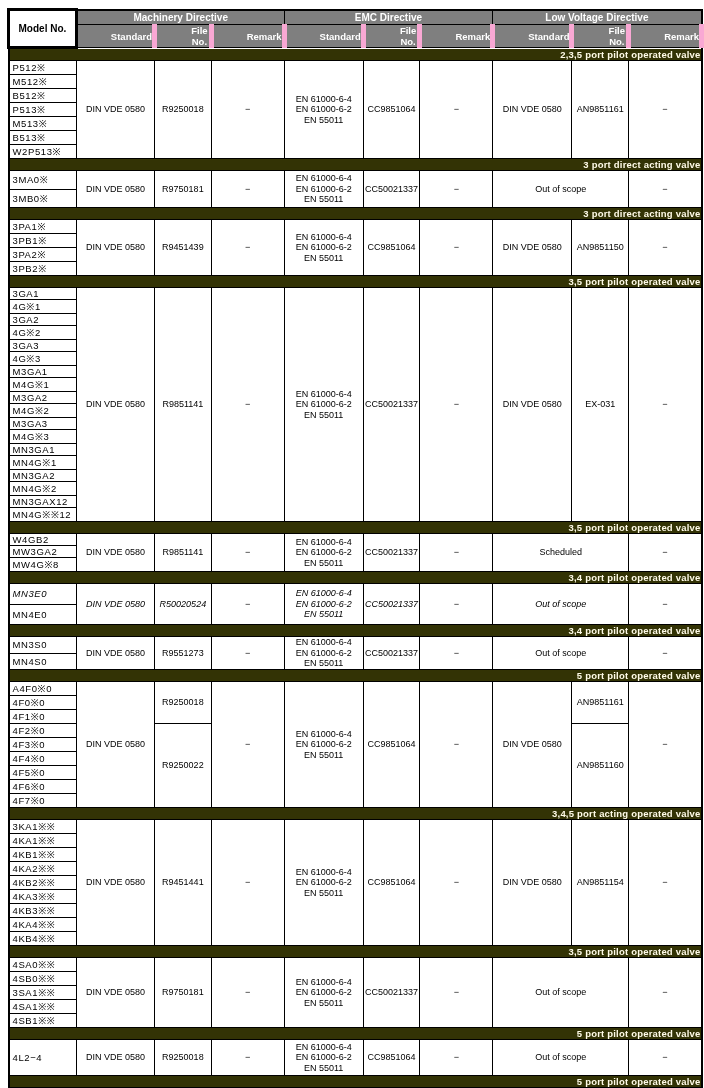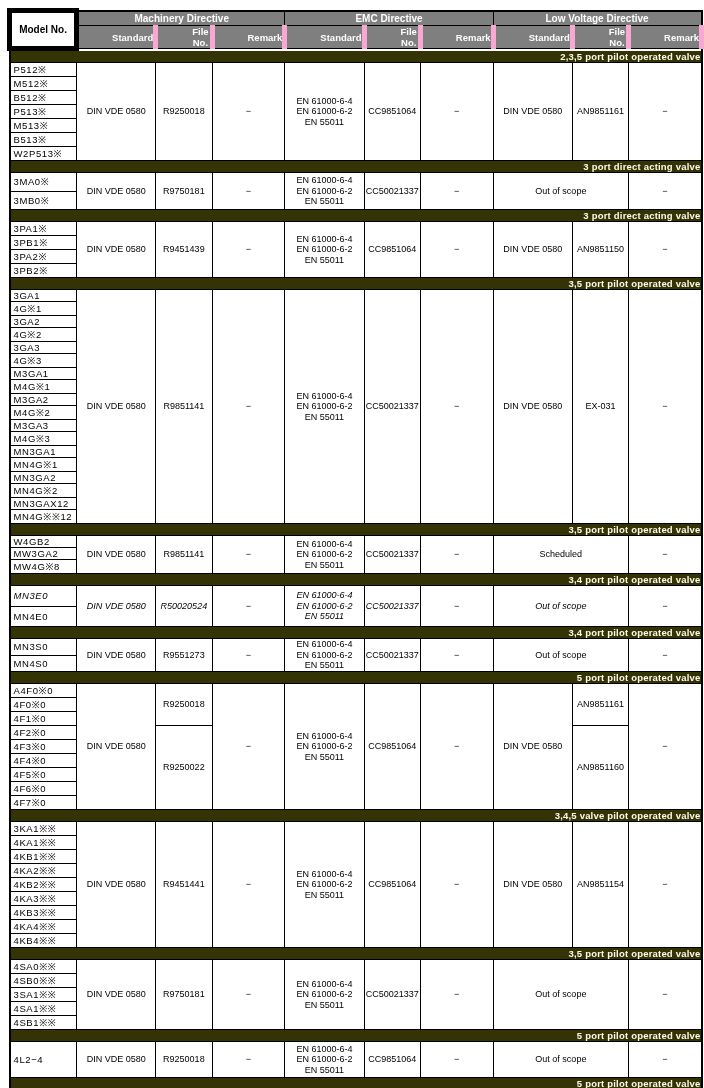--- a/index.html
+++ b/index.html
@@ -28,21 +28,21 @@
     font-size:10px;
     text-align:center;
   }
   thead th.sub{ font-size:9.5px; border-left:1px solid #9a9a9a; border-right:5px solid #f9a8d4;padding-left:33px; }
   thead th.grp{ border-left:1px solid #000; border-right:1px solid #000; }
   th.model-hdr{
     background:#ffffff;
     color:#000;
     font-size:10px;
     font-weight:bold;
-    border:5px solid #000000;
+    border:3px solid #000000;
   }
   tr.bar td{
     background:var(--section-bg);
     color:var(--section-text);
     font-size:9.5px;
     font-weight:bold;
     text-align:right;
     padding-left:3px;
     letter-spacing:0.2px;
   }
@@ -346,21 +346,21 @@
         <tr style="height: 13px;">
           <td class="model">4F5※0</td>
         </tr>
         <tr style="height: 13px;">
           <td class="model">4F6※0</td>
         </tr>
         <tr style="height: 13px;">
           <td class="model">4F7※0</td>
         </tr>
         <tr class="bar" style="height: 9.5px;">
-          <td colspan="10">3,4,5 valve pilot operated valve</td>
+          <td colspan="10">3,4,5 port acting operated valve</td>
         </tr>
         <tr style="height: 11.3px;">
           <td class="model">3KA1※※</td>
           <td class="val" rowspan="9">DIN VDE 0580</td>
           <td class="val" rowspan="9">R9451441</td>
           <td class="val" rowspan="9">−</td>
           <td class="val" rowspan="9">EN 61000-6-4
 EN 61000-6-2
 EN 55011</td>
           <td class="val" rowspan="9">CC9851064</td>

